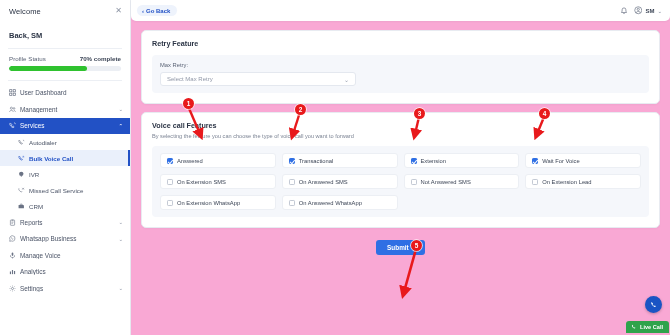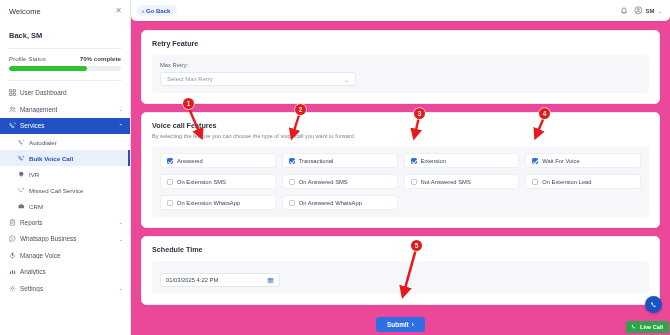--- a/index.html
+++ b/index.html
@@ -57,21 +57,21 @@
   .sb-sub.sel .ic { color: #2251c5; }
   .sb-sub.sel::after {
     content: ""; position: absolute; right: 0; width: 2px; height: 16px;
     background: #2251c5;
   }
   .sb-sub-wrap { position: relative; }
 
   svg { display: block; }
 
   
-  #main { flex: 1; height: 335px; position: relative; background: #ec4899; }
+  #main { flex: 1; height: 335px; position: relative; background: #f9a8d4; }
 
   #topbar {
     height: 21px; background: #fff;
     border-radius: 0 0 5px 5px;
     display: flex; align-items: center;
     padding: 0 8px 0 6px;
     box-shadow: 0 1px 2px rgba(30,40,70,.05);
   }
   .goback {
     display: flex; align-items: center; gap: 2px;
@@ -432,36 +432,20 @@
               <div class="chk-cell">
                 <span class="box"></span>
                 <span class="chk-label">On Answered WhatsApp</span>
               </div>
               <div class="chk-cell empty"></div>
               <div class="chk-cell empty"></div>
             </div>
         </div>
       </div>
 
-      <div class="card">
-        <div class="card-title">Schedule Time</div>
-        <div class="inner">
-          <div class="date-input">
-            <span>01/03/2025 4:22 PM</span>
-            <span class="cal">
-              <svg width="7" height="7" viewBox="0 0 16 16" fill="currentColor">
-                <rect x="1.6" y="3" width="12.8" height="11" rx="1.3"></rect>
-                <rect x="1.6" y="3" width="12.8" height="3.4" rx="1.3" fill="#6e8fd0"></rect>
-                <rect x="4" y="1.4" width="1.4" height="2.6" rx=".6"></rect>
-                  <rect x="10.6" y="1.4" width="1.4" height="2.6" rx=".6"></rect>
-              </svg>
-            </span>
-          </div>
-        </div>
-      </div>
 
       <div class="submit-row">
         <button class="submit">
           <span>Submit</span>
           <span>›</span>
         </button>
       </div>
 
     </div>
 

